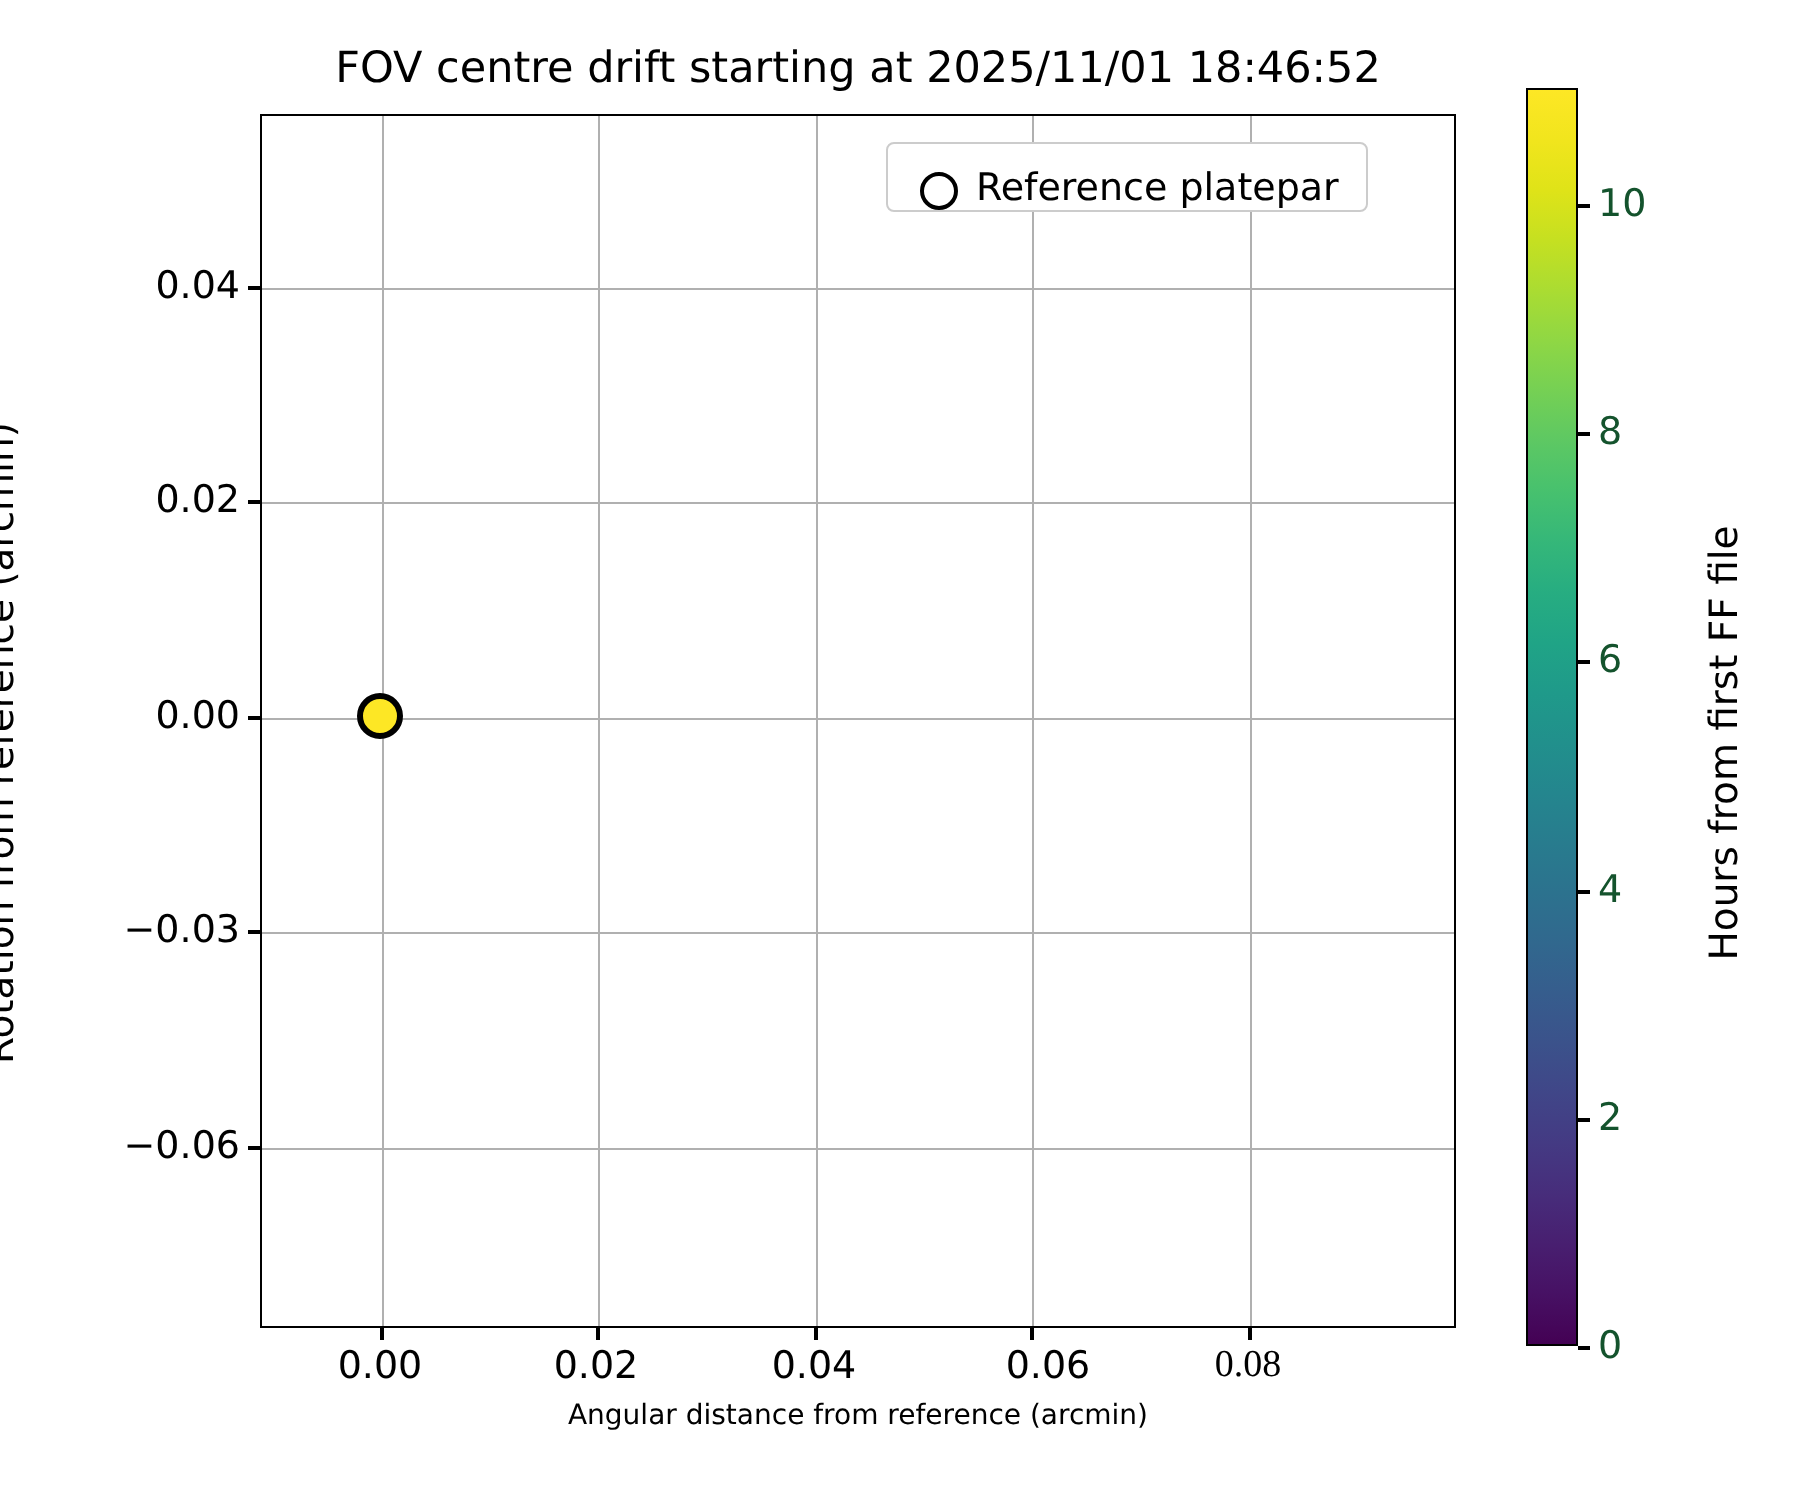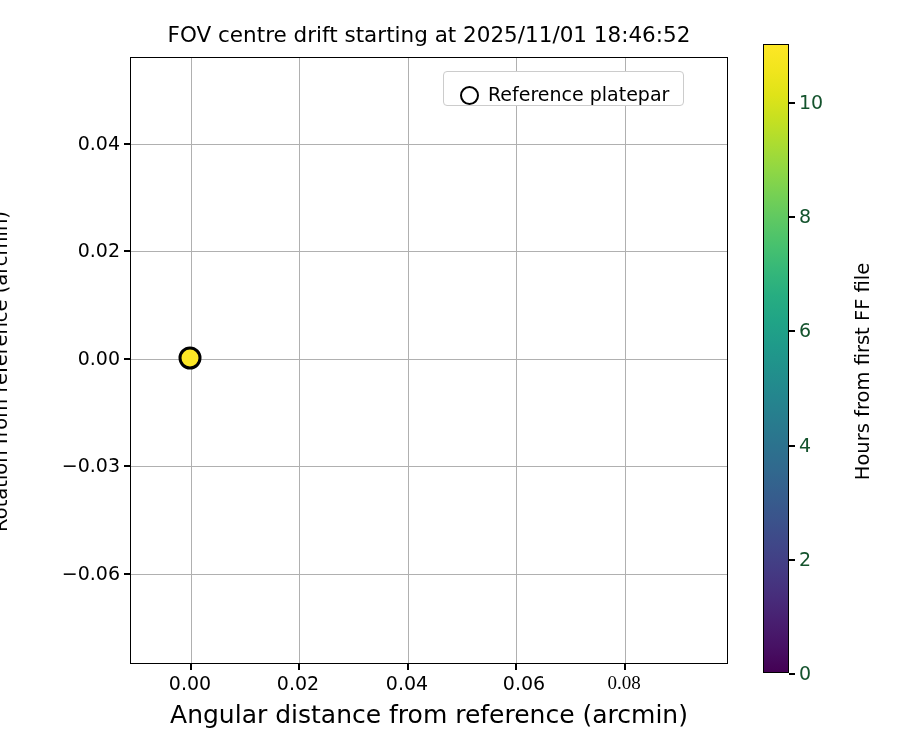--- a/index.html
+++ b/index.html
@@ -101,21 +101,21 @@
     text-align: right;
   }
 
   
   #xlabel {
     position: absolute;
     left: 130px;
     top: 700px;
     width: 598px;
     text-align: center;
-    font-size: 25px;
+    font-size: 14px;
     color: #000000;
     white-space: nowrap;
   }
   #ylabel {
     position: absolute;
     left: 0px;
     top: 360px;
     font-size: 19.5px;
     color: #000000;
     white-space: nowrap;

